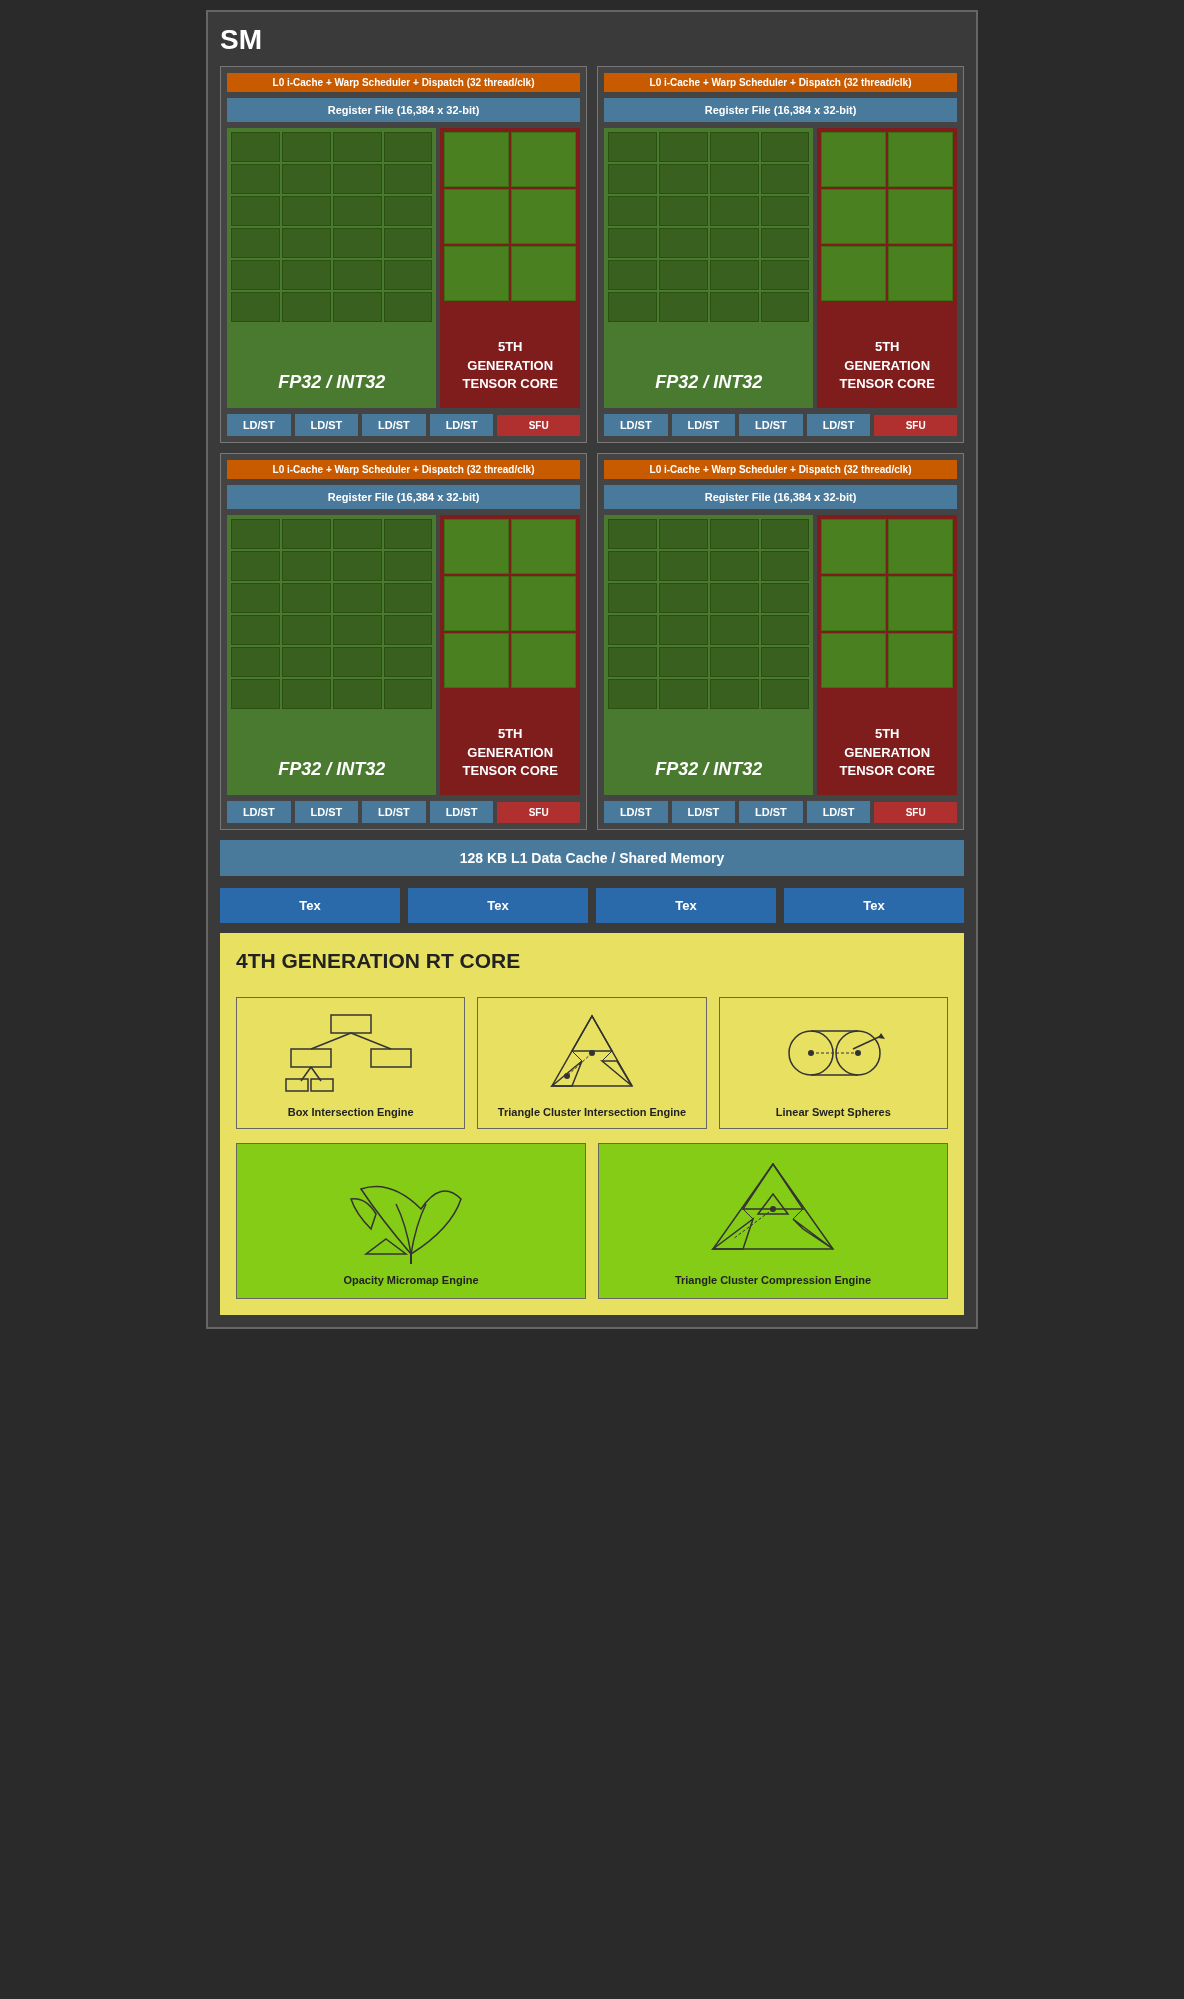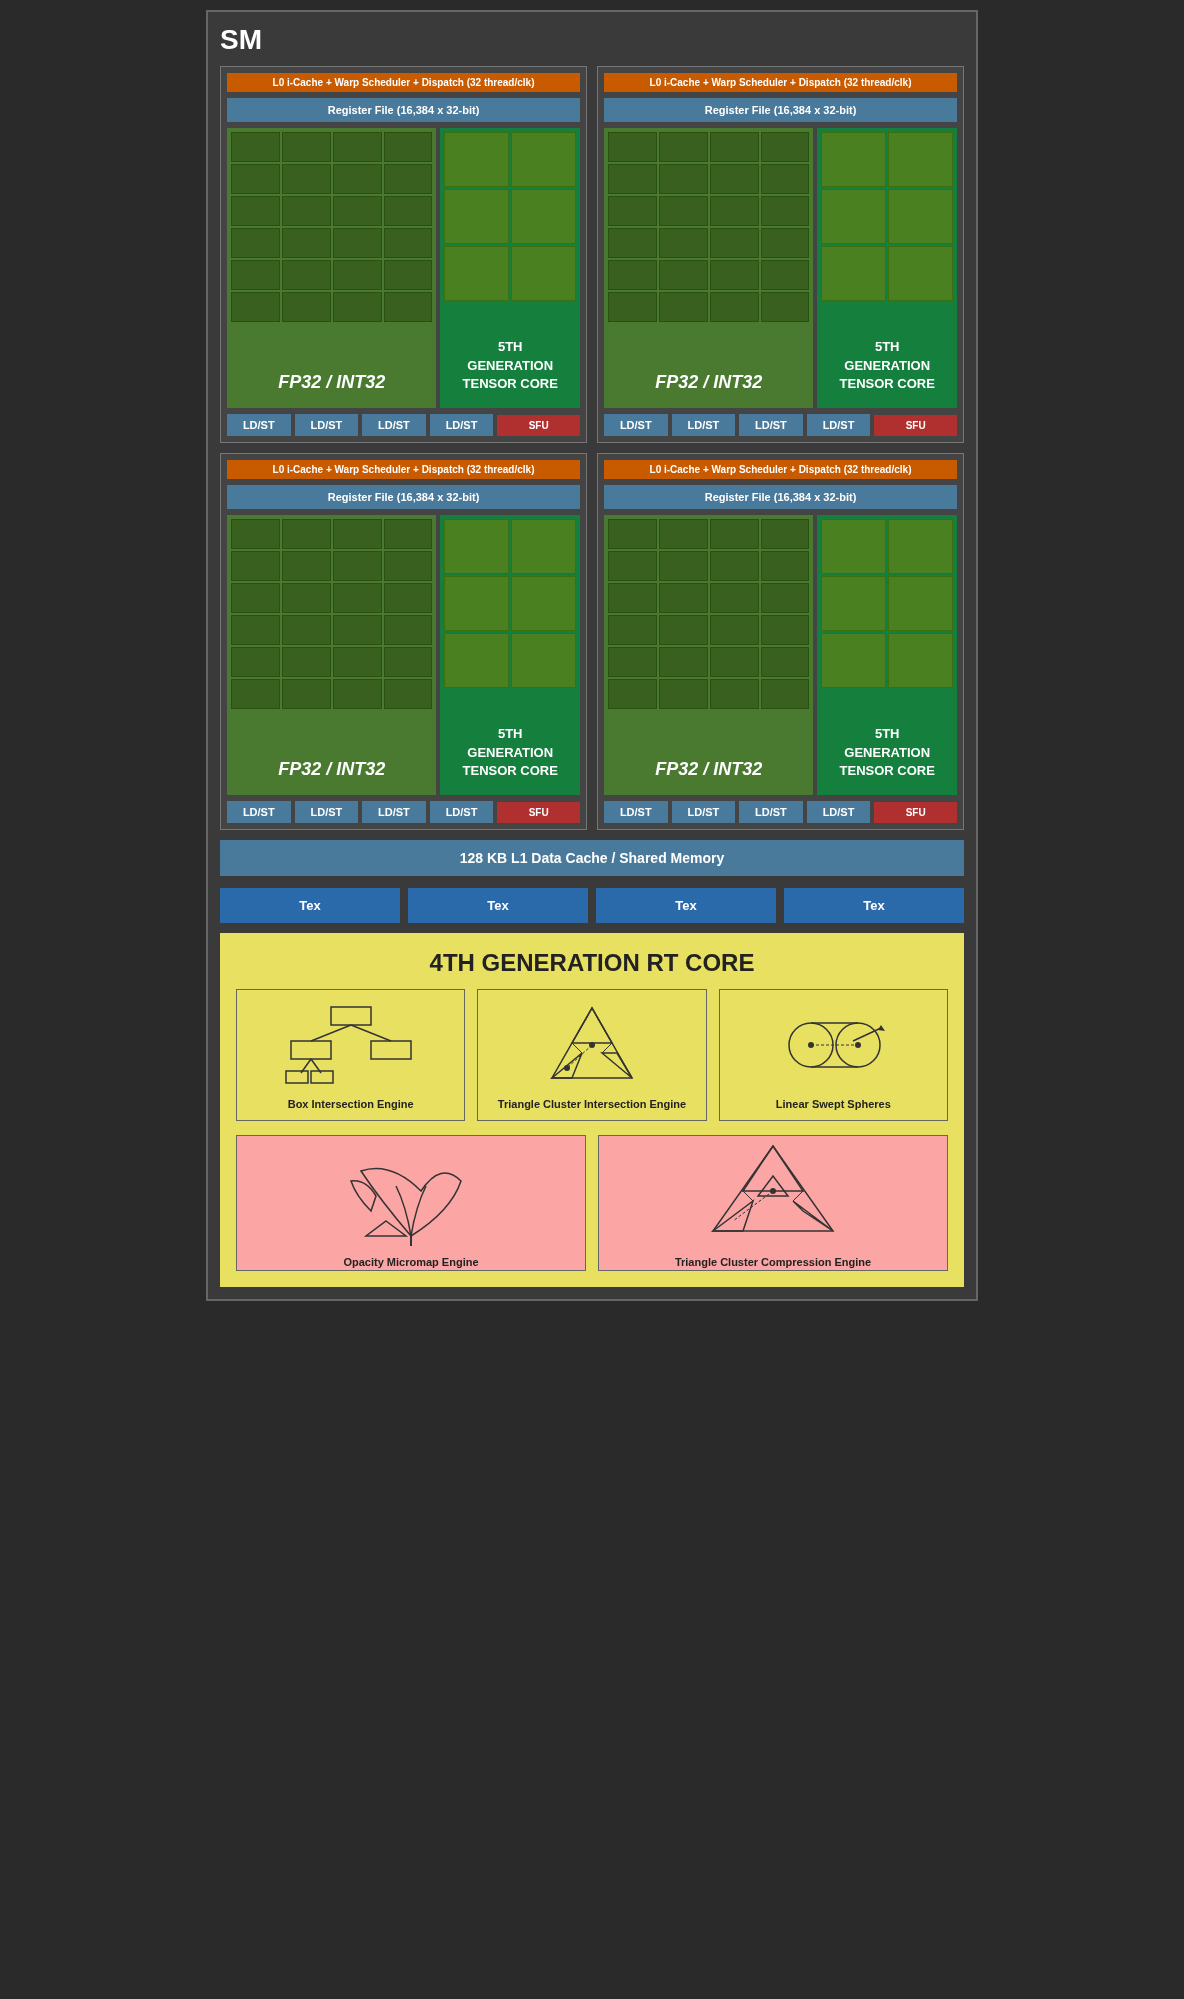--- a/index.html
+++ b/index.html
@@ -82,21 +82,21 @@
       color: #fff;
       font-size: 18px;
       font-weight: bold;
       text-align: center;
       position: absolute;
       bottom: 15px;
       left: 0;
       right: 0;
     }
     .tensor-area {
-      background: #15803d;
+      background: #7f1d1d;
       position: relative;
       min-height: 280px;
     }
     .tensor-grid {
       display: grid;
       grid-template-columns: repeat(2, 1fr);
       gap: 2px;
       padding: 4px;
     }
     .tensor-cell {
@@ -160,24 +160,24 @@
       font-weight: bold;
       text-align: center;
       padding: 10px;
     }
     .rt-core-container {
       background: #e8e060;
       padding: 16px;
     }
     .rt-core-title {
       color: #222;
-      font-size: 24px;
-      font-weight: bold;
-      text-align: center;
-      margin-bottom: 12px;
+      font-size: 21px;
+      font-weight: bold;
+      text-align: left;
+      margin-bottom: 24px;
     }
     .rt-engines-row {
       display: grid;
       grid-template-columns: 1fr 1fr 1fr;
       gap: 12px;
       margin-bottom: 14px;
     }
     .rt-engine-box {
       background: #e8e060;
       border: 1.5px solid #666;
@@ -196,23 +196,23 @@
       font-size: 11px;
       font-weight: bold;
       text-align: center;
     }
     .rt-engines-row2 {
       display: grid;
       grid-template-columns: 1fr 1fr;
       gap: 12px;
     }
     .rt-engine-box2 {
-      background: #fca5a5;
+      background: #84cc16;
       border: 1.5px solid #666;
-      padding: 2px;
+      padding: 12px;
       text-align: center;
     }
     .rt-engine-icon2 {
       height: 110px;
       display: flex;
       align-items: center;
       justify-content: center;
       margin-bottom: 8px;
     }
   </style>

